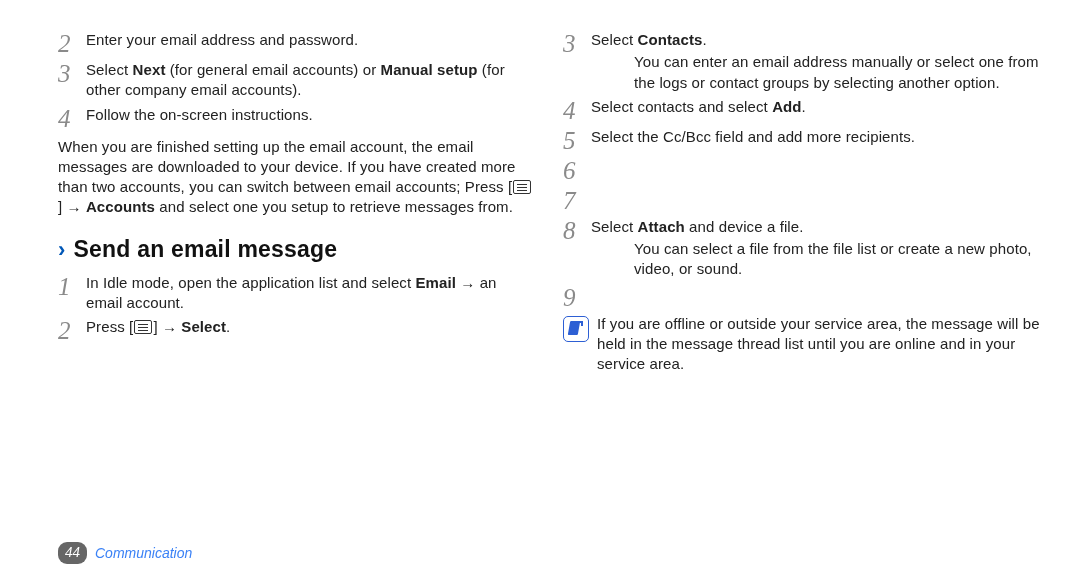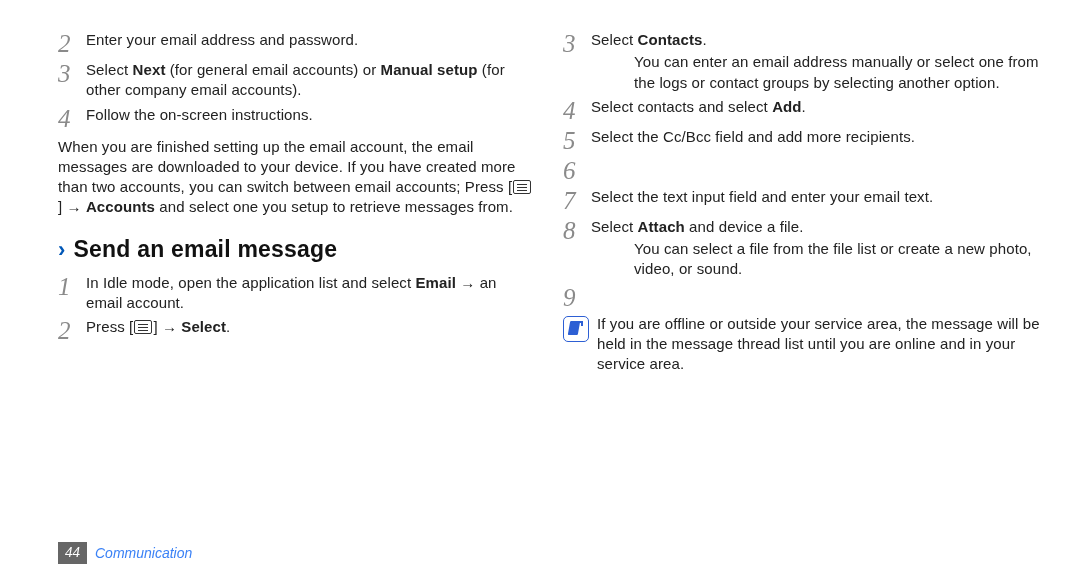--- a/index.html
+++ b/index.html
@@ -150,21 +150,21 @@
     font-size: 14px;
   }
   .footer .page-num {
     background: #666;
     color: #fff;
     font-style: italic;
     font-family: Georgia, "Times New Roman", serif;
     font-size: 15px;
     padding: 2px 7px 3px 7px;
     margin-right: 8px;
-    border-radius: 0;
+    border-radius: 9px;
   }
   .footer .section {
     font-style: italic;
     color: #3b82f6;
   }
 </style>
 </head>
 <body>
 
 <div class="page">
@@ -235,21 +235,20 @@
         <div class="num">5</div>
         <div class="body">Select the Cc/Bcc field and add more recipients.</div>
       </div>
 
       <div class="step">
         <div class="num">6</div>
       </div>
 
       <div class="step">
         <div class="num">7</div>
-        <div class="body">Select the text input field and enter your email text.</div>
       </div>
 
       <div class="step">
         <div class="num">8</div>
         <div class="body">
           <span>Select </span><b>Attach</b><span> and device a file.</span>
           <div class="sub">You can select a file from the file list or create a new photo, video, or sound.</div>
         </div>
       </div>
 

